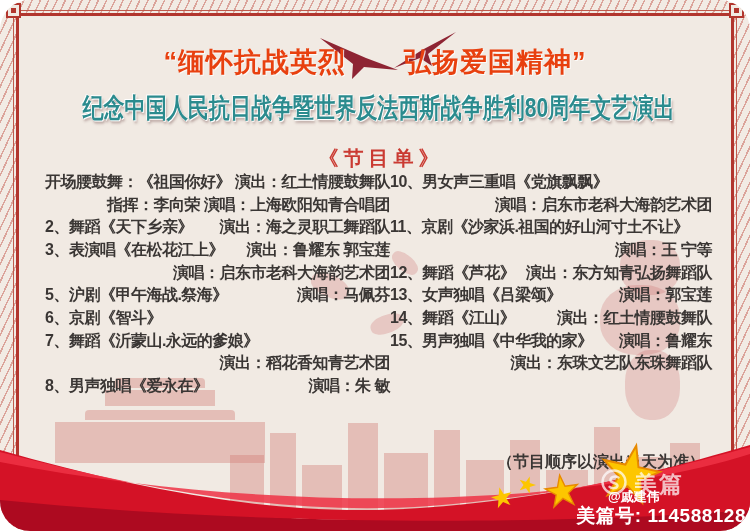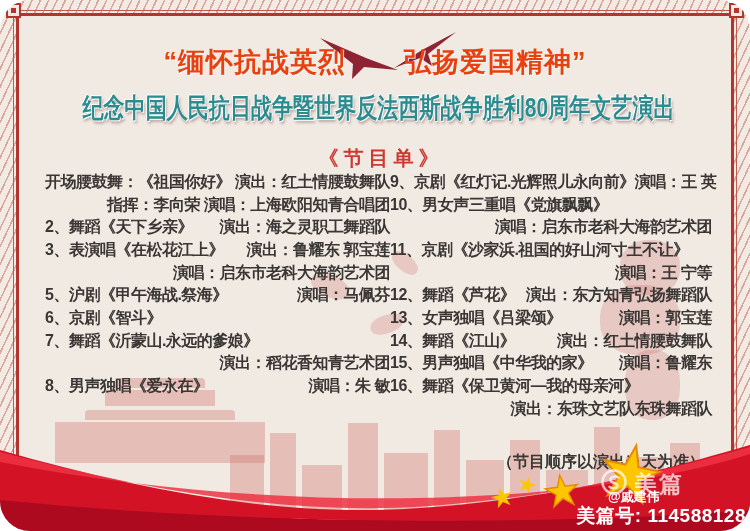--- a/index.html
+++ b/index.html
@@ -146,24 +146,20 @@
           <span></span>
           <span>演出：稻花香知青艺术团</span>
         </div>
       <div class="line">
           <span>8、男声独唱《爱永在》</span>
           <span>演唱：朱 敏</span>
         </div>
     </div>
     <div class="col right">
       <div class="line">
-          <span>9、京剧《红灯记.光辉照儿永向前》</span>
-          <span>演唱：王 英</span>
-        </div>
-      <div class="line">
           <span>10、男女声三重唱《党旗飘飘》</span>
           <span></span>
         </div>
       <div class="line">
           <span></span>
           <span>演唱：启东市老科大海韵艺术团</span>
         </div>
       <div class="line">
           <span>11、京剧《沙家浜.祖国的好山河寸土不让》</span>
           <span></span>
@@ -180,24 +176,20 @@
           <span>13、女声独唱《吕梁颂》</span>
           <span>演唱：郭宝莲</span>
         </div>
       <div class="line">
           <span>14、舞蹈《江山》</span>
           <span>演出：红土情腰鼓舞队</span>
         </div>
       <div class="line">
           <span>15、男声独唱《中华我的家》</span>
           <span>演唱：鲁耀东</span>
-        </div>
-      <div class="line">
-          <span>16、舞蹈《保卫黄河—我的母亲河》</span>
-          <span></span>
         </div>
       <div class="line">
           <span></span>
           <span>演出：东珠文艺队东珠舞蹈队</span>
         </div>
     </div>
   </div>
 
   <div class="note">（节目顺序以演出当天为准）</div>
 

